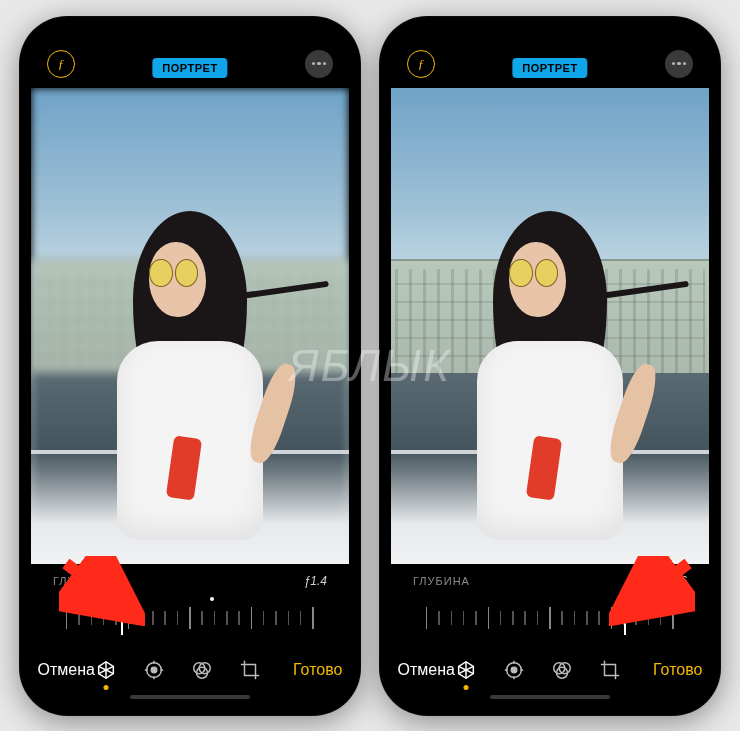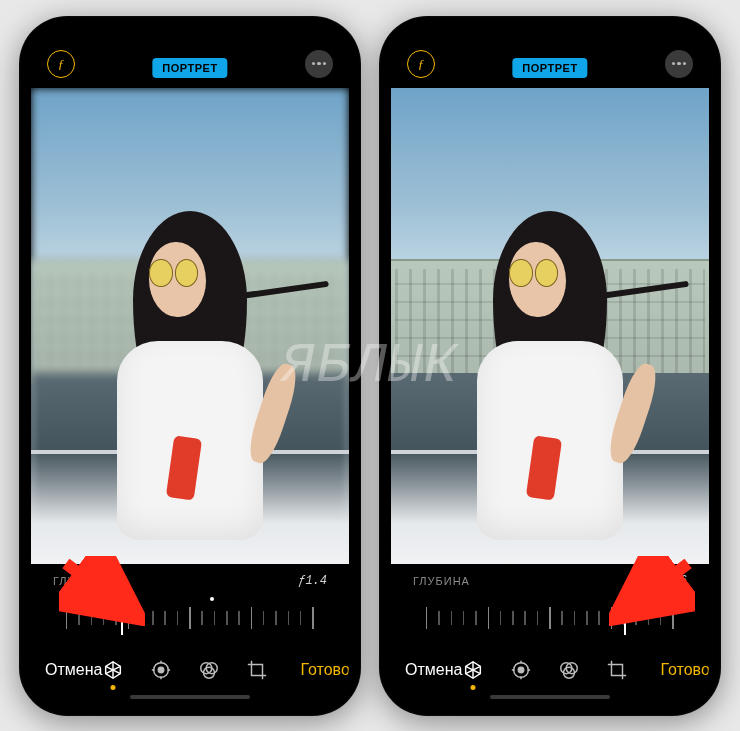--- a/index.html
+++ b/index.html
@@ -12,27 +12,27 @@
     justify-content: center;
     align-items: center;
     gap: 18px;
     position: relative;
     overflow: hidden;
   }
   .watermark {
     position: absolute;
     top: 50%; left: 50%;
     transform: translate(-50%, -50%);
-    font-size: 56px;
+    font-size: 44px;
     color: rgba(255,255,255,0.35);
     font-style: italic;
     letter-spacing: 2px;
     pointer-events: none;
     z-index: 50;
-    font-family: Liberation Mono, monospace;
+    font-family: Liberation Sans, sans-serif;
   }
   .phone {
     width: 342px;
     height: 700px;
     background: #000;
     border-radius: 48px;
     padding: 12px;
     box-shadow: 0 6px 30px rgba(0,0,0,0.4), inset 0 0 2px rgba(255,255,255,0.15);
     position: relative;
   }
@@ -201,21 +201,21 @@
   .blur .sky, .blur .building, .blur .water { filter: blur(4px); }
 
   .depth-row {
     display:flex; align-items:center; justify-content:space-between;
     padding: 10px 22px 2px 22px;
     color:#8a8a8a;
     font-size:11px;
     letter-spacing:1px;
   }
   .depth-label { text-transform: uppercase; }
-  .depth-value { font-family: Liberation Mono, monospace; font-style: italic; color:#d0d0d0; font-size:12px; letter-spacing:0; }
+  .depth-value { font-family: Liberation Sans, sans-serif; font-style: italic; color:#d0d0d0; font-size:12px; letter-spacing:0; }
   .slider-wrap {
     height: 56px;
     position:relative;
     display:flex; align-items:center; justify-content:center;
   }
   .slider {
     position:relative;
     width: 78%;
     height: 34px;
   }
@@ -236,21 +236,21 @@
   .arrow {
     position:absolute;
     width:86px; height:70px;
     z-index:40;
     pointer-events:none;
   }
   .toolbar {
     height: 58px;
     display:flex;
     align-items:center;
-    justify-content:space-between;
+    justify-content:center;
     padding: 0 14px 10px 14px;
   }
   .tb-text-btn { color:#fff; font-size:16px; }
   .tb-done { color:#F5B800; font-size:16px;margin-left:32px; }
   .tb-icons {
     display:flex; gap:26px; align-items:center;
   }
   .tb-icon {
     width:22px; height:22px;
     color:#bcbcbc;

